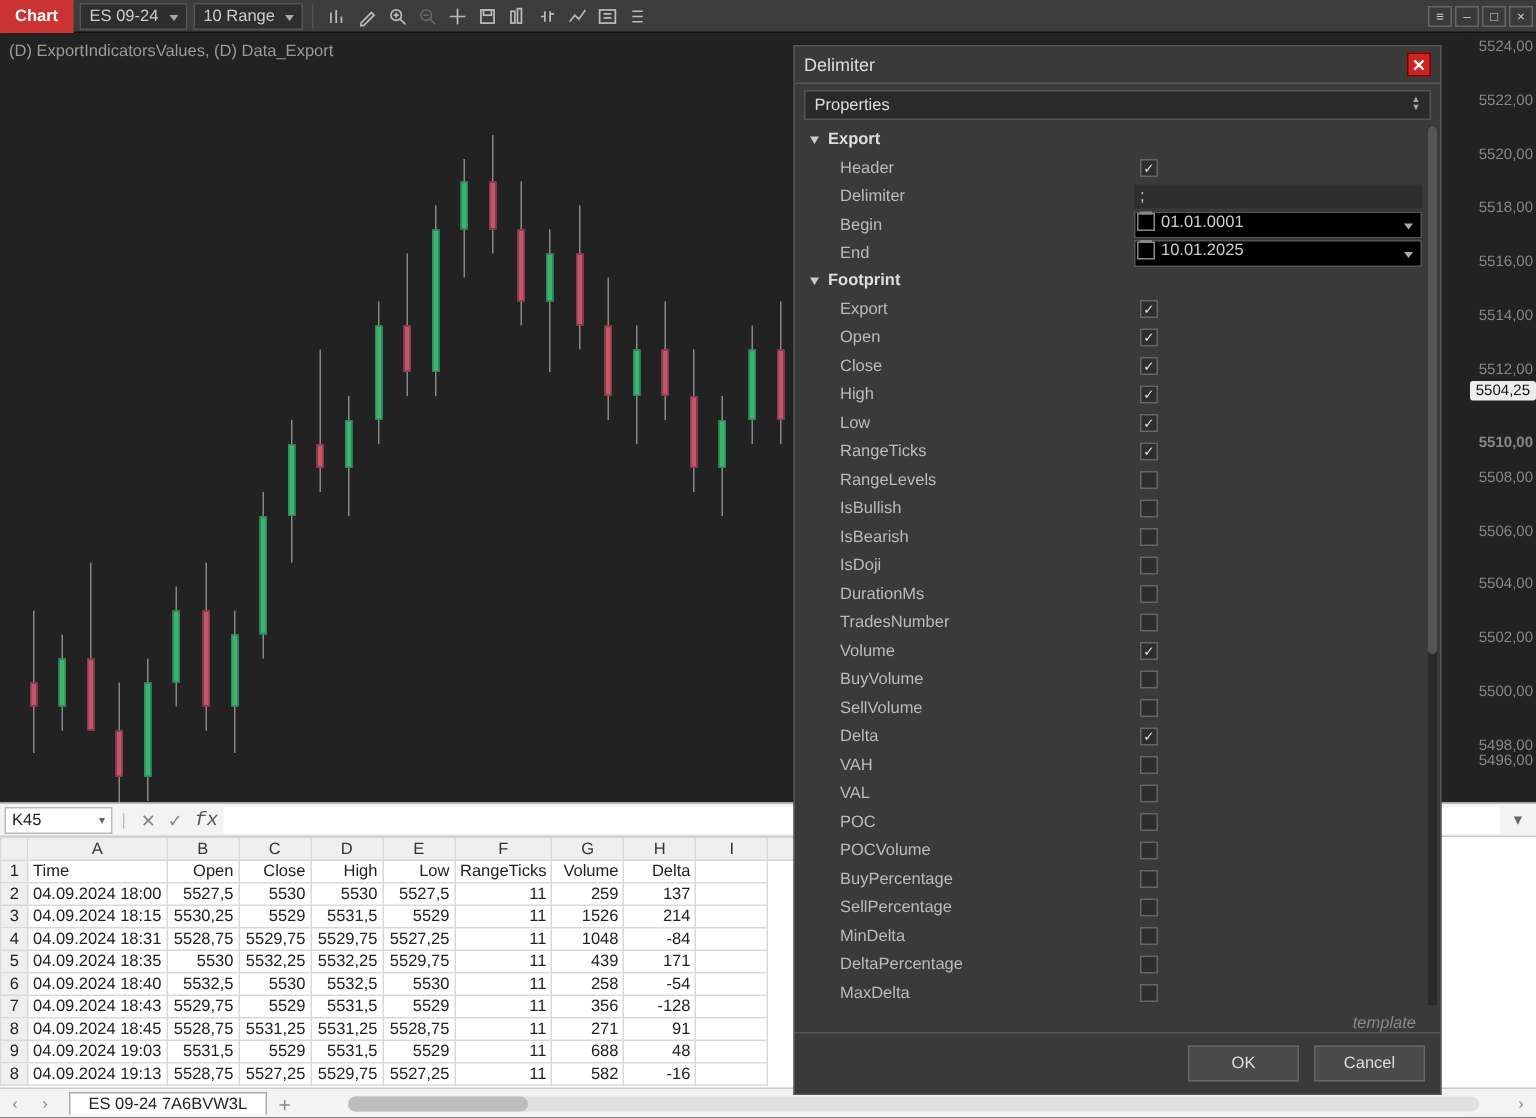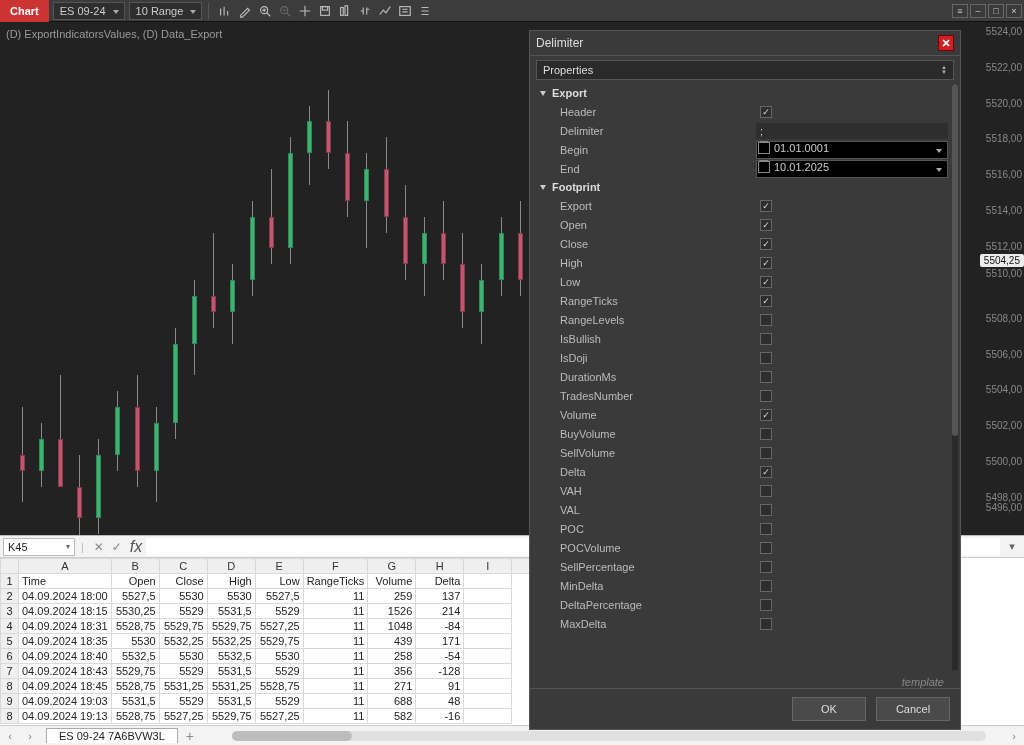--- a/index.html
+++ b/index.html
@@ -47,21 +47,21 @@
   .candle.up .body { background:#3cb371; border:1px solid #2e8b57; }
   .candle.dn .body { background:#c0576e; border:1px solid #8b3a4a; }
 
   
   .sheet { position:absolute; left:0; bottom:0; right:0; height:210px; background:#fff; color:#222; display:flex; flex-direction:column; border-top:1px solid #bbb; }
   .sheet .fml { height:22px; display:flex; align-items:center; border-bottom:1px solid #ccc; background:#f3f3f3; }
   .sheet .fml .cellref { width:72px; border:1px solid #bbb; height:18px; padding:0 4px; background:#fff; margin-left:3px; font-size:11px; display:flex; align-items:center; }
   .sheet .fml .cellref::after { content:'▾'; margin-left:auto; font-size:8px; color:#666; }
   .sheet .fml .sep2 { margin:0 6px; color:#bbb; }
   .sheet .fml .btn { width:18px; text-align:center; color:#888; font-size:12px; }
-  .sheet .fml .fx { font-style:italic; font-family:Liberation Sans, sans-serif; color:#555; font-size:16px; margin:0 4px; }
+  .sheet .fml .fx { font-style:italic; font-family:Liberation Mono, monospace; color:#555; font-size:13px; margin:0 4px; }
   .sheet .fml input { flex:1; border:none; outline:none; height:18px; padding:0 4px; font-size:11px; }
   .sheet .fml .drop { width:24px; text-align:center; color:#666; }
 
   .grid { flex:1; overflow:hidden; position:relative; }
   .grid table { border-collapse:collapse; font-size:11px; table-layout:fixed; }
   .grid th, .grid td { border:1px solid #d9d9d9; padding:1px 3px; height:15px; text-align:right; background:#fff; overflow:hidden; white-space:nowrap; }
   .grid th { background:#efefef; color:#333; font-weight:normal; text-align:center; }
   .grid .rowh { background:#efefef; text-align:center; width:18px; }
   .grid td.left { text-align:left; }
   .col-rowh { width:14px; }
@@ -388,21 +388,21 @@
     </div>
     <div class="y-axis" id="y-axis">
       <div class="price-tag" style="top:232px;">5504,25</div>
     <div class="tick" style="top: 4px;">5524,00</div>
         <div class="tick" style="top: 39.8333px;">5522,00</div>
         <div class="tick" style="top: 75.6667px;">5520,00</div>
         <div class="tick" style="top: 111px;">5518,00</div>
         <div class="tick" style="top: 147.333px;">5516,00</div>
         <div class="tick" style="top: 183.167px;">5514,00</div>
         <div class="tick" style="top: 219px;">5512,00</div>
-        <div class="tick" style="top: 246px;">5510,00</div>
+        <div class="tick" style="top: 268px; font-weight: bold;">5510,00</div>
         <div class="tick" style="top: 290.667px;">5508,00</div>
         <div class="tick" style="top: 326.5px;">5506,00</div>
         <div class="tick" style="top: 362.333px;">5504,00</div>
         <div class="tick" style="top: 398.167px;">5502,00</div>
         <div class="tick" style="top: 434px;">5500,00</div>
         <div class="tick" style="top: 469.833px;">5498,00</div>
         <div class="tick" style="top: 480px;">5496,00</div>
         <div class="tick" style="top: 541.5px;">5494,00</div>
         <div class="tick" style="top: 577.333px;">5492,00</div>
         <div class="tick" style="top: 613.167px;">5490,00</div>
@@ -690,20 +690,25 @@
             <span class="label">RangeLevels</span>
             <span class="chk"></span>
             <span style="width:176px"></span>
           </div>
           <div class="prop-row">
             <span class="label">IsBullish</span>
             <span class="chk"></span>
             <span style="width:176px"></span>
           </div>
           <div class="prop-row">
+            <span class="label">IsBearish</span>
+            <span class="chk"></span>
+            <span style="width:176px"></span>
+          </div>
+          <div class="prop-row">
             <span class="label">IsDoji</span>
             <span class="chk"></span>
             <span style="width:176px"></span>
           </div>
           <div class="prop-row">
             <span class="label">DurationMs</span>
             <span class="chk"></span>
             <span style="width:176px"></span>
           </div>
           <div class="prop-row">
@@ -741,20 +746,25 @@
             <span class="chk"></span>
             <span style="width:176px"></span>
           </div>
           <div class="prop-row">
             <span class="label">POC</span>
             <span class="chk"></span>
             <span style="width:176px"></span>
           </div>
           <div class="prop-row">
             <span class="label">POCVolume</span>
+            <span class="chk"></span>
+            <span style="width:176px"></span>
+          </div>
+          <div class="prop-row">
+            <span class="label">BuyPercentage</span>
             <span class="chk"></span>
             <span style="width:176px"></span>
           </div>
           <div class="prop-row">
             <span class="label">SellPercentage</span>
             <span class="chk"></span>
             <span style="width:176px"></span>
           </div>
           <div class="prop-row">
             <span class="label">MinDelta</span>

